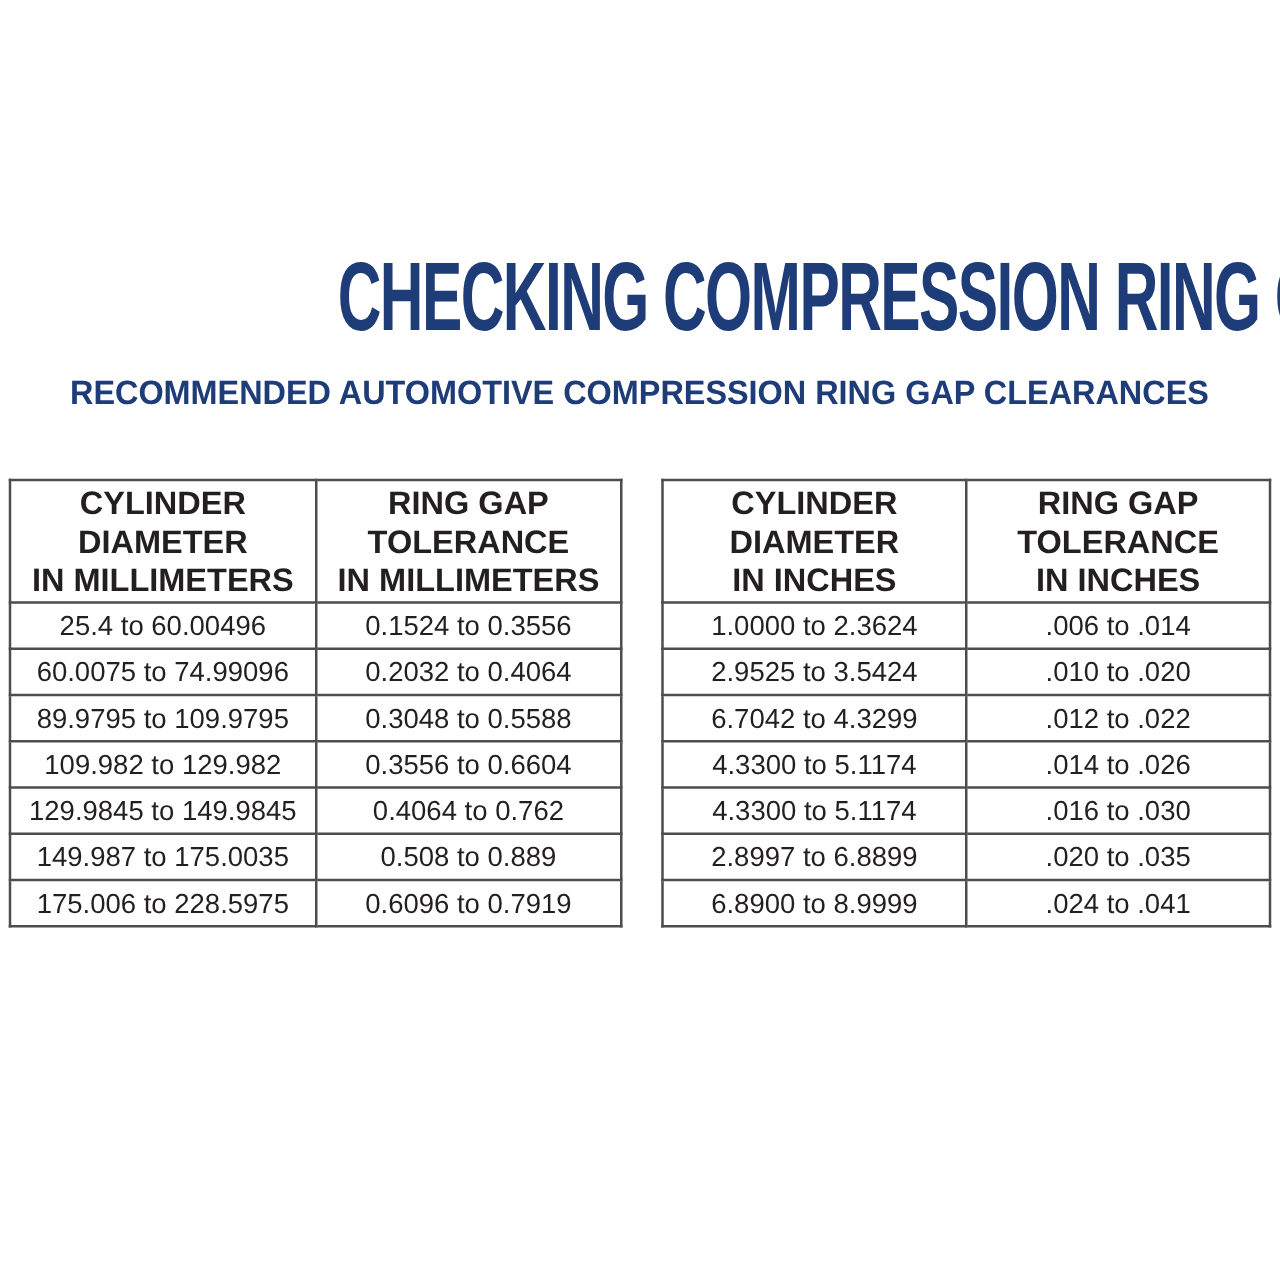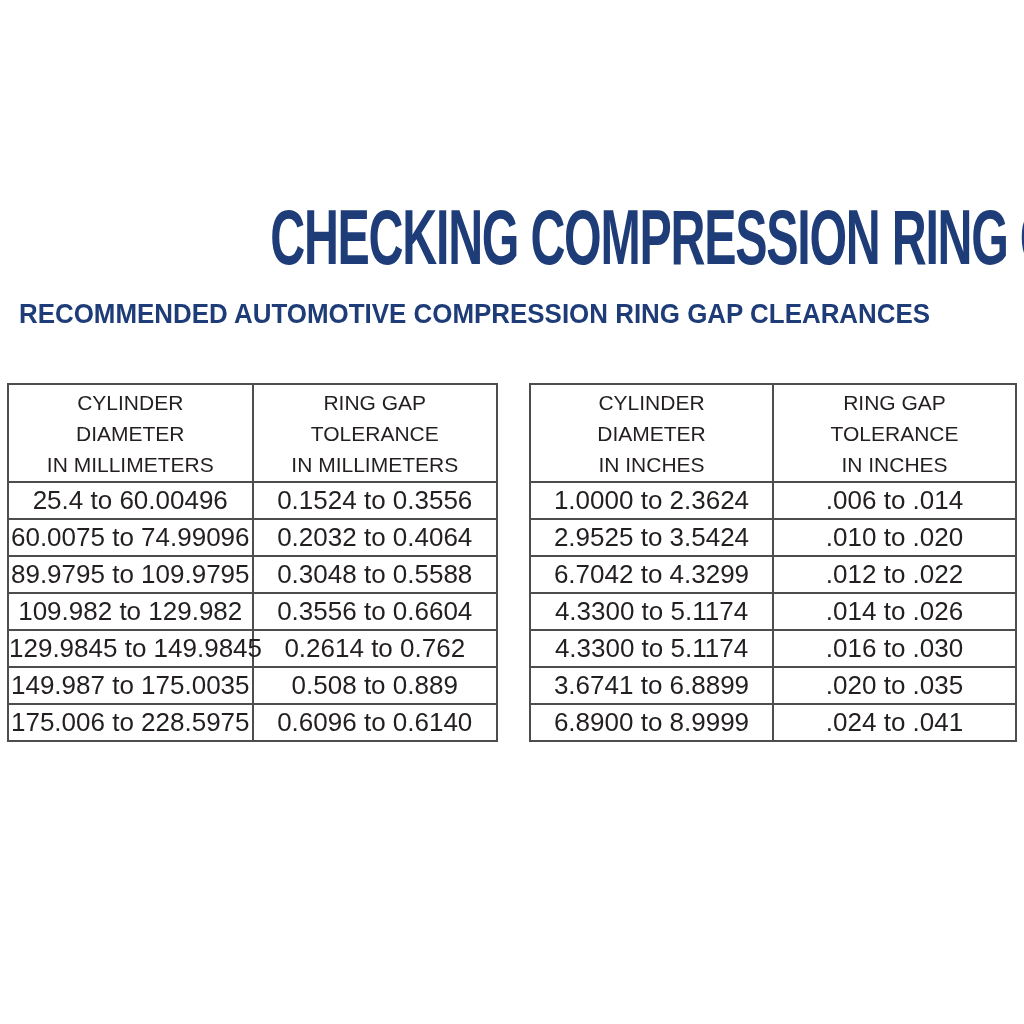--- a/index.html
+++ b/index.html
@@ -37,21 +37,21 @@
     line-height: 1;
     letter-spacing: -2px;
     transform: scaleX(0.62);
     transform-origin: 50% 50%;
   }
   .subtitle-wrap {
     position: absolute;
     top: 301px;
     left: 0;
     width: 1024px;
-    text-align: left;
+    text-align: center;
     margin: 0;
   }
   .subtitle-inner {
     display: inline-block;
     font-size: 27px;
     font-weight: bold;
     color: #1e3c78;
     white-space: nowrap;
     line-height: 1;
     transform: scaleX(0.96);
@@ -75,27 +75,27 @@
   .spec-table th, .spec-table td {
     border: 2px solid #4d4d4f;
     text-align: center;
     vertical-align: middle;
     padding: 0;
     color: #231f20;
     width: 50%;
   }
   .spec-table th {
     height: 96px;
-    font-size: 21px;
-    font-weight: normal;
+    font-size: 26px;
+    font-weight: bold;
     line-height: 31px;
   }
   .spec-table td {
     height: 35px;
-    font-size: 26px;
+    font-size: 22px;
     font-weight: normal;
     white-space: nowrap;
   }
 </style>
 </head>
 <body>
 
 <div class="page">
 
   <h1 class="title-wrap">
@@ -126,29 +126,29 @@
           <tr>
             <td>89.9795 to 109.9795</td>
             <td>0.3048 to 0.5588</td>
           </tr>
           <tr>
             <td>109.982 to 129.982</td>
             <td>0.3556 to 0.6604</td>
           </tr>
           <tr>
             <td>129.9845 to 149.9845</td>
-            <td>0.2614 to 0.762</td>
+            <td>0.4064 to 0.762</td>
           </tr>
           <tr>
             <td>149.987 to 175.0035</td>
             <td>0.508 to 0.889</td>
           </tr>
           <tr>
             <td>175.006 to 228.5975</td>
-            <td>0.6096 to 0.6140</td>
+            <td>0.6096 to 0.7919</td>
           </tr>
         </tbody>
       </table>
     <table class="spec-table imperial">
         <thead>
           <tr>
             <th>CYLINDER<br>DIAMETER<br>IN INCHES</th>
             <th>RING GAP<br>TOLERANCE<br>IN INCHES</th>
           </tr>
         </thead>
@@ -167,21 +167,21 @@
           </tr>
           <tr>
             <td>4.3300 to 5.1174</td>
             <td>.014 to .026</td>
           </tr>
           <tr>
             <td>4.3300 to 5.1174</td>
             <td>.016 to .030</td>
           </tr>
           <tr>
-            <td>3.6741 to 6.8899</td>
+            <td>2.8997 to 6.8899</td>
             <td>.020 to .035</td>
           </tr>
           <tr>
             <td>6.8900 to 8.9999</td>
             <td>.024 to .041</td>
           </tr>
         </tbody>
       </table>
   </div>
 

